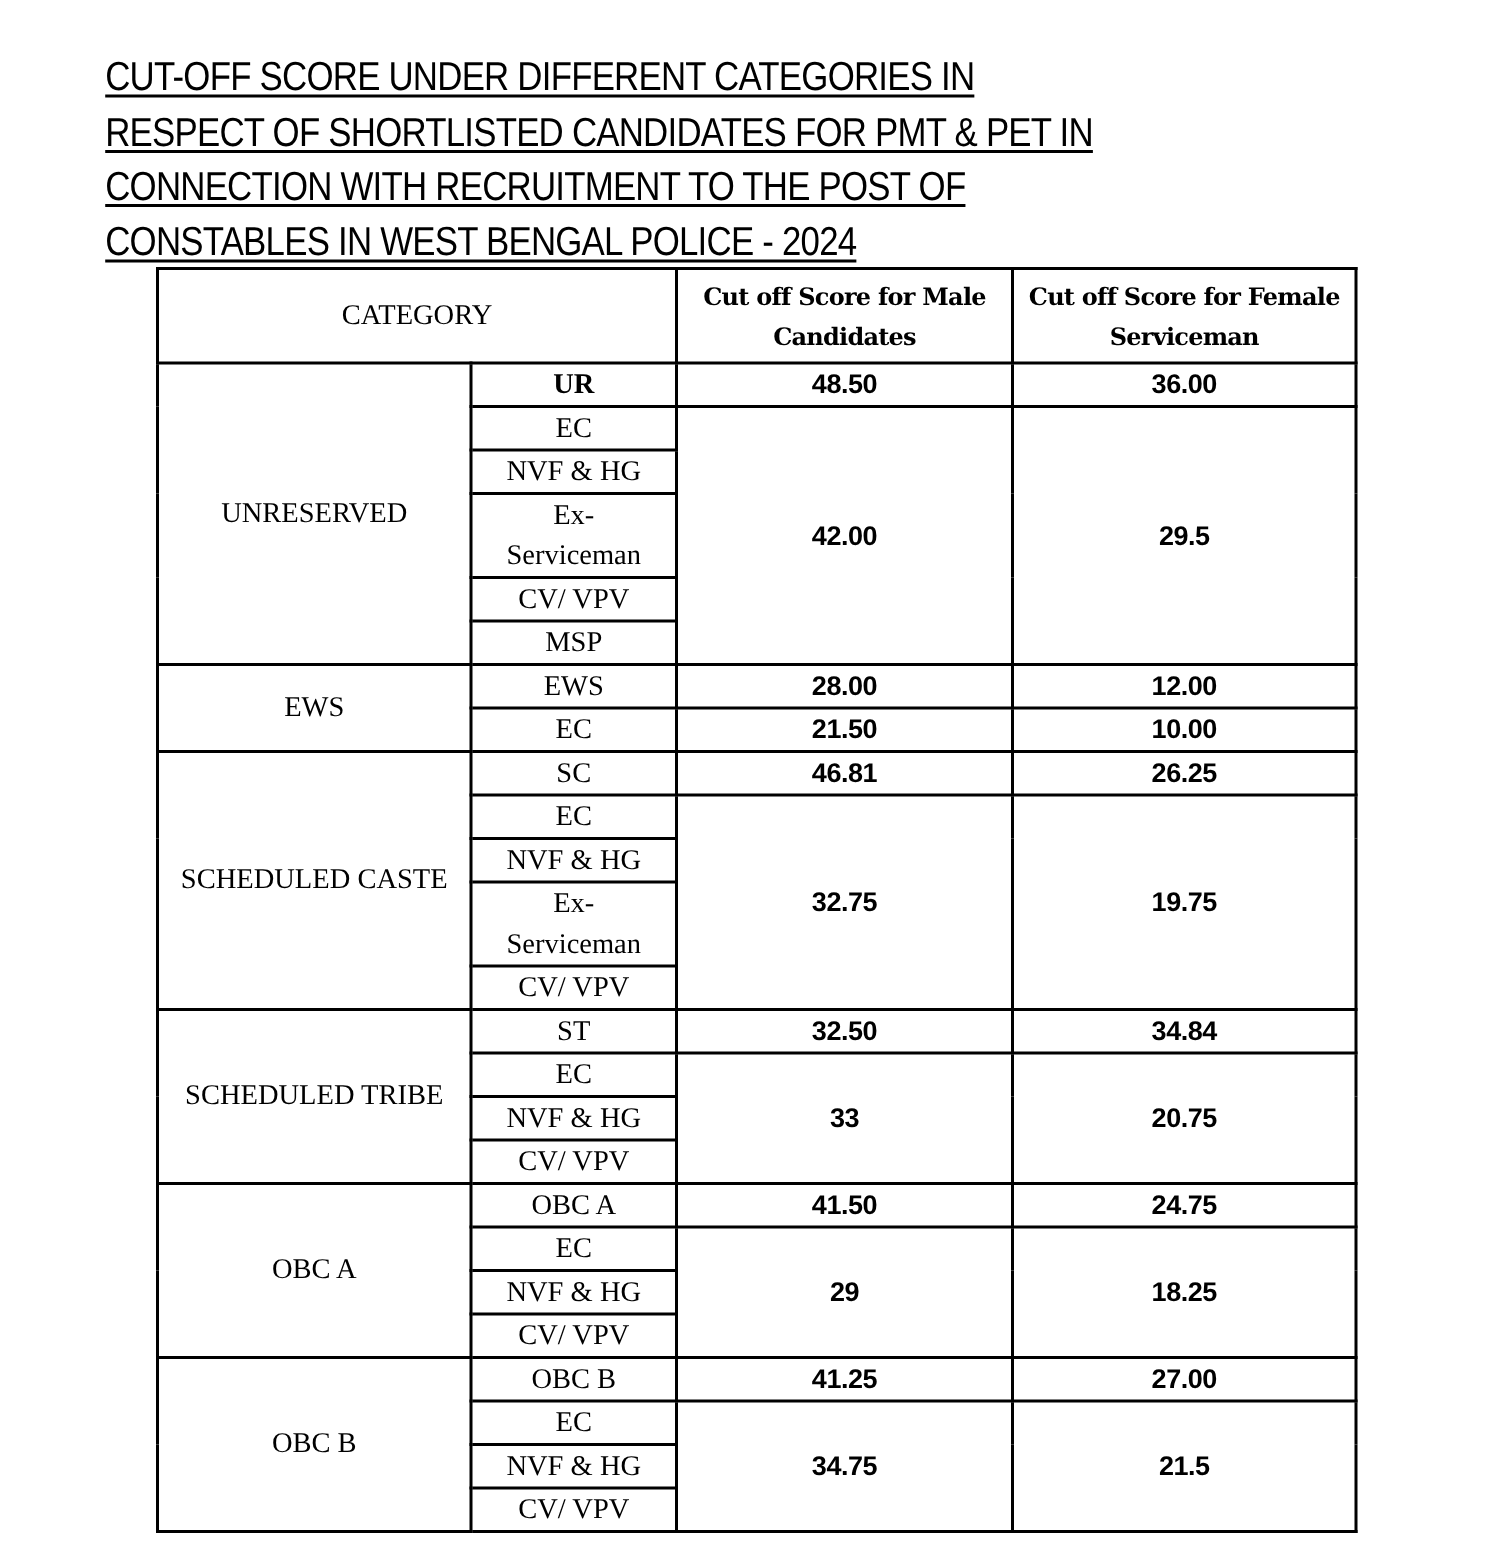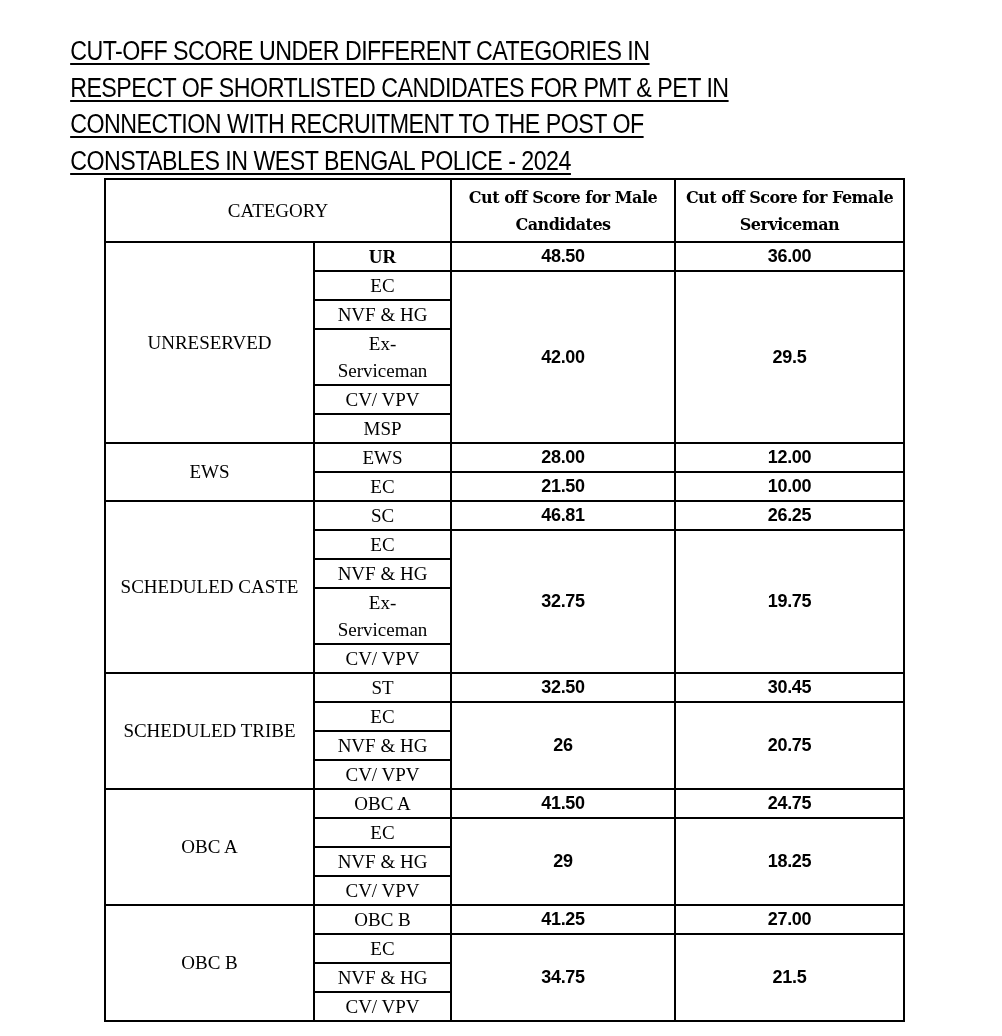--- a/index.html
+++ b/index.html
@@ -103,25 +103,25 @@
         <td class="sub" style="white-space: pre-line;">Ex-
 Serviceman</td>
       </tr>
       <tr class="r1">
         <td class="sub" style="white-space: pre-line;">CV/ VPV</td>
       </tr>
       <tr class="r1">
         <td rowspan="4" class="cat">SCHEDULED TRIBE</td>
         <td class="sub" style="white-space: pre-line;">ST</td>
         <td class="val" rowspan="1">32.50</td>
-        <td class="val" rowspan="1">30.45</td>
+        <td class="val" rowspan="1">34.84</td>
       </tr>
       <tr class="r1">
         <td class="sub" style="white-space: pre-line;">EC</td>
-        <td class="val" rowspan="3">26</td>
+        <td class="val" rowspan="3">33</td>
         <td class="val" rowspan="3">20.75</td>
       </tr>
       <tr class="r1">
         <td class="sub" style="white-space: pre-line;">NVF  &amp; HG</td>
       </tr>
       <tr class="r1">
         <td class="sub" style="white-space: pre-line;">CV/ VPV</td>
       </tr>
       <tr class="r1">
         <td rowspan="4" class="cat">OBC A</td>

